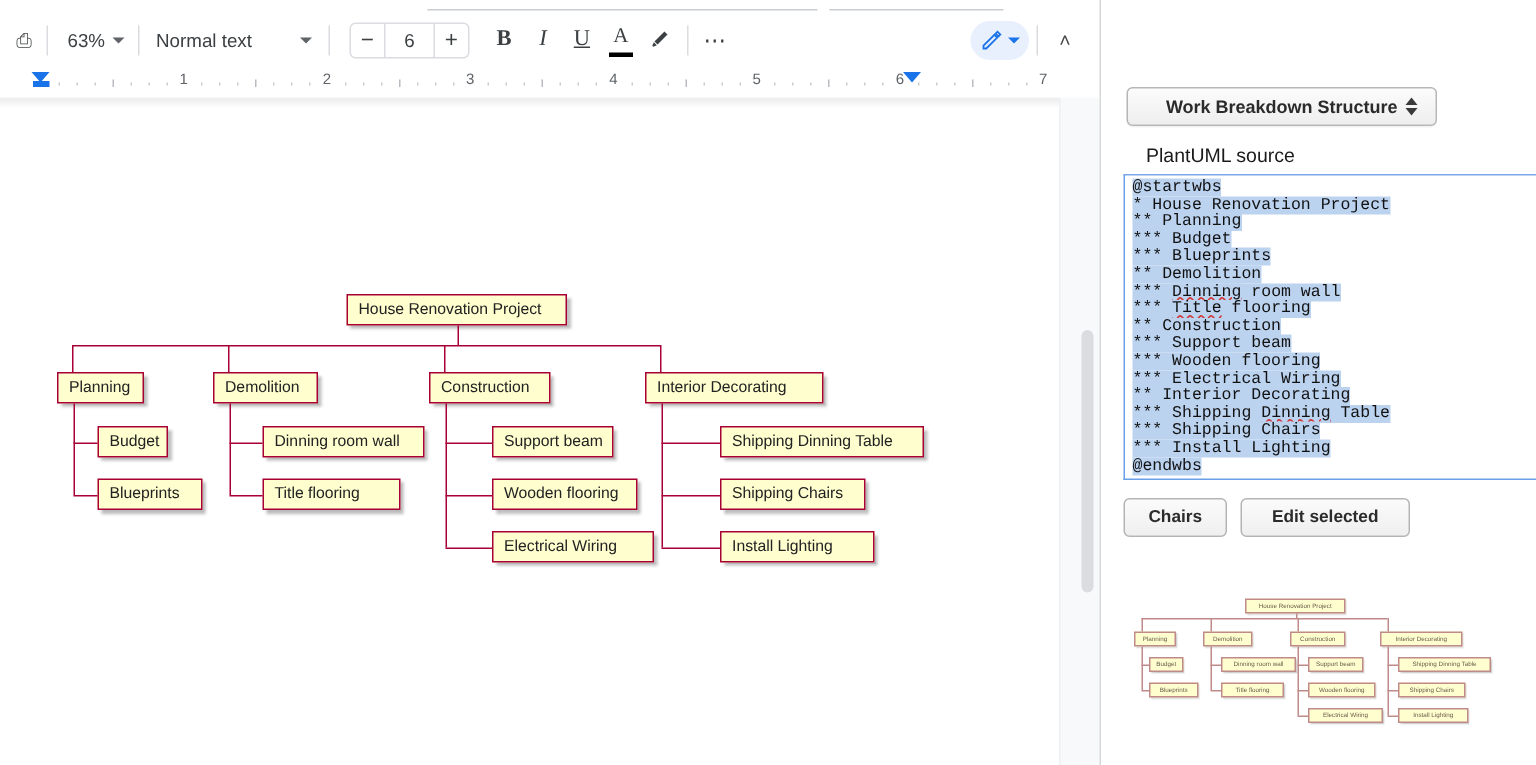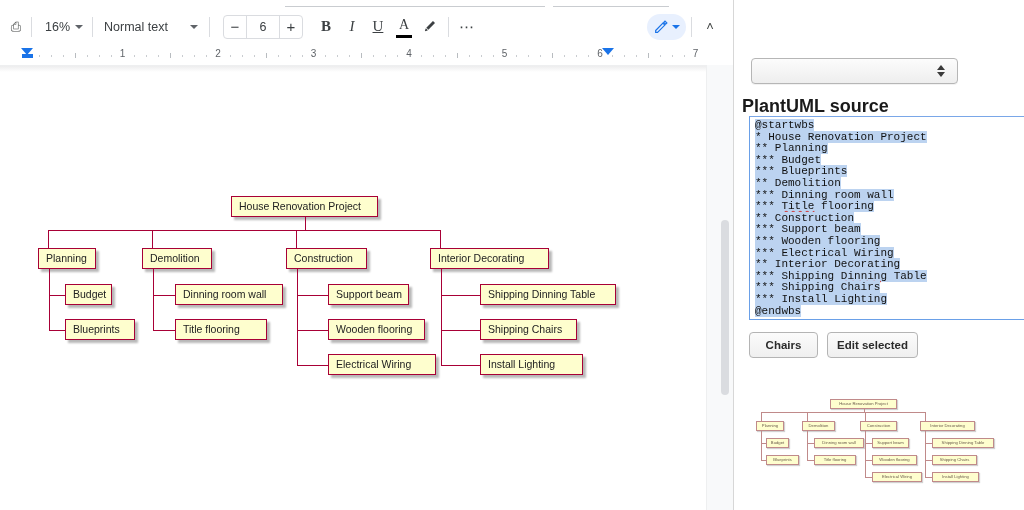--- a/index.html
+++ b/index.html
@@ -34,21 +34,21 @@
     font-size: 12px; user-select: none;
   }
   .tb-sep { width: 1px; height: 20px; background: #dadce0; margin: 0 5px; }
 
   .zoom-ctl { display: flex; align-items: center; padding: 0 4px 0 8px; gap: 5px; }
   .zoom-ctl .lbl { font-size: 12.5px; color: #3c4043; }
   .caret {
     width: 0; height: 0; border-left: 4px solid transparent;
     border-right: 4px solid transparent; border-top: 4px solid #5f6368;
   }
-  .style-ctl { display: flex; align-items: center; gap: 22px; padding: 0 6px; }
+  .style-ctl { display: flex; align-items: center; gap: 32px; padding: 0 6px; }
   .style-ctl .lbl { font-size: 12.5px; color: #3c4043; }
   .font-ctl { display: flex; align-items: center; gap: 52px; padding: 0 6px; }
   .font-ctl .lbl { font-size: 12.5px; color: #3c4043; }
 
   .size-group {
     display: flex; align-items: center; height: 24px;
     border: 1px solid #dadce0; border-radius: 4px; overflow: hidden;
   }
   .size-group .sbtn {
     width: 22px; height: 22px; display: flex; align-items: center;
@@ -181,21 +181,21 @@
   .ar-up {
     width: 0; height: 0; border-left: 4px solid transparent;
     border-right: 4px solid transparent; border-bottom: 5px solid #3a3a3a;
   }
   .ar-dn {
     width: 0; height: 0; border-left: 4px solid transparent;
     border-right: 4px solid transparent; border-top: 5px solid #3a3a3a;
   }
 
   .sb-label {
-    position: absolute; left: 8px; font-size: 18px; font-weight: 700;
+    position: absolute; left: 30px; font-size: 13px; font-weight: 400;
     color: #1a1a1a;
   }
   #lbl-source { top: 51px; }
 
   #src-box {
     position: absolute; left: 15px; top: 71px; width: 283px; height: 204px;
     border: 1px solid #6aa0e8; border-top: 1px solid #7aa7e8;
     background: #ffffff; overflow: hidden;
   }
   #src-text {
@@ -209,21 +209,21 @@
   #src-text .sq { background: #bcd3f0; text-decoration: underline wavy #d03a3a; }
 
   .sb-btn {
     position: absolute; height: 26px;
     background: linear-gradient(#fbfbfb, #efefef);
     border: 1px solid #b4b4b4; border-radius: 4px;
     display: flex; align-items: center; justify-content: center;
     font-size: 11.5px; font-weight: 700; color: #2b2b2b; cursor: pointer;
   }
   #btn-insert { left: 15px; top: 287px; width: 69px; }
-  #btn-edit   { left: 93px; top: 287px; width: 91px; }
+  #btn-edit   { left: 93px; top: 287px; width: 113px; }
 
   #lbl-preview { top: 333px; }
   #lbl-preview a { color: #1565d8; text-decoration: none; }
 
   #preview {
     position: absolute; left: 8px; top: 350px; width: 283px; height: 110px;
   }
   .pv-node {
     position: absolute; background: #FEFECE; border: 0.8px solid #C08A8A;
     font-family: "Liberation Sans", sans-serif; color: #6a5a4a;
@@ -247,21 +247,21 @@
       <div class="ml" style="left:285px;width:260px;"></div>
       <div class="ml" style="left:553px;width:116px;"></div>
     </div>
 
     <div id="toolbar">
       <div style="width:6px"></div>
       <div class="tb-btn ico" style="width:20px;font-size:13px;">⎙</div>
       <div class="tb-sep"></div>
 
       <div class="tb-btn zoom-ctl">
-        <span class="lbl">16%</span>
+        <span class="lbl">63%</span>
         <span class="caret"></span>
       </div>
       <div class="tb-sep"></div>
 
       <div class="tb-btn style-ctl">
         <span class="lbl">Normal text</span>
         <span class="caret"></span>
       </div>
       <div class="tb-sep"></div>
 
@@ -412,20 +412,21 @@
     </div>
   </div>
 
   <div id="sidebar">
     <div id="sb-top-strip"></div>
 
 
     <div id="sb-body">
 
       <div class="sb-select">
+        <span>Work Breakdown Structure</span>
         <span class="arrows">
           <span class="ar-up"></span>
             <span class="ar-dn"></span>
         </span>
       </div>
 
       <div class="sb-label" id="lbl-source">PlantUML source</div>
 
       <div id="src-box">
         <div id="src-text"><span class="ln"><span class="hl">@startwbs</span></span><span class="ln"><span class="hl">* House Renovation Project</span></span><span class="ln"><span class="hl">** Planning</span></span><span class="ln"><span class="hl">*** Budget</span></span><span class="ln"><span class="hl">*** Blueprints</span></span><span class="ln"><span class="hl">** Demolition</span></span><span class="ln"><span class="hl">*** <span class="sq">Dinning</span> room wall</span></span><span class="ln"><span class="hl">*** <span class="sq">Title</span> flooring</span></span><span class="ln"><span class="hl">** Construction</span></span><span class="ln"><span class="hl">*** Support beam</span></span><span class="ln"><span class="hl">*** Wooden flooring</span></span><span class="ln"><span class="hl">*** Electrical Wiring</span></span><span class="ln"><span class="hl">** Interior Decorating</span></span><span class="ln"><span class="hl">*** Shipping <span class="sq">Dinning</span> Table</span></span><span class="ln"><span class="hl">*** Shipping Chairs</span></span><span class="ln"><span class="hl">*** Install Lighting</span></span><span class="ln"><span class="hl">@endwbs</span></span></div>

